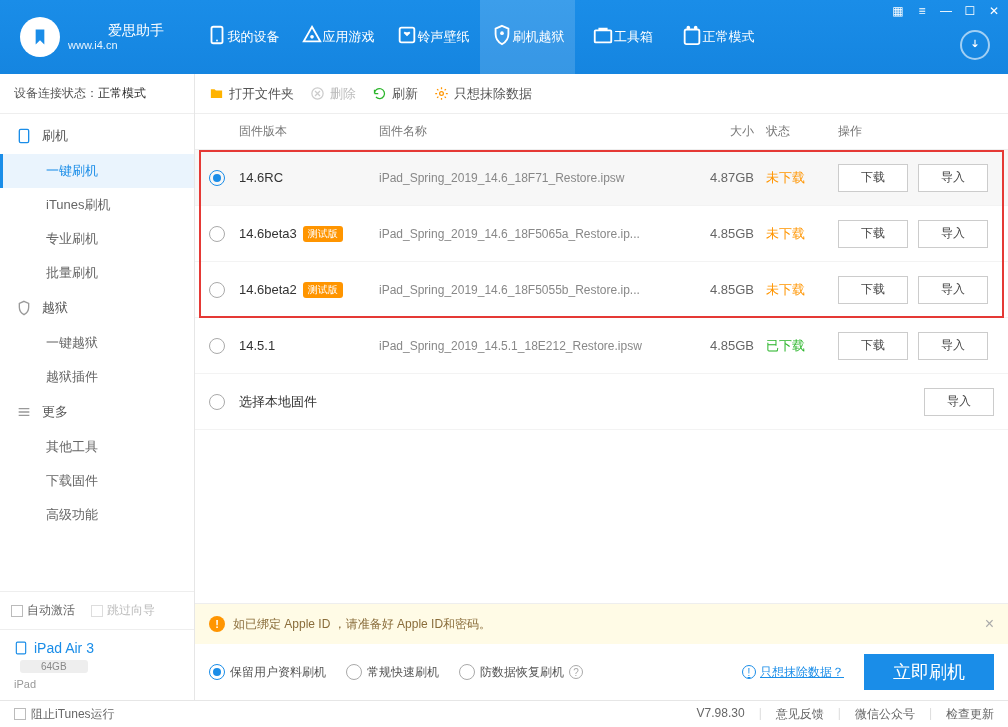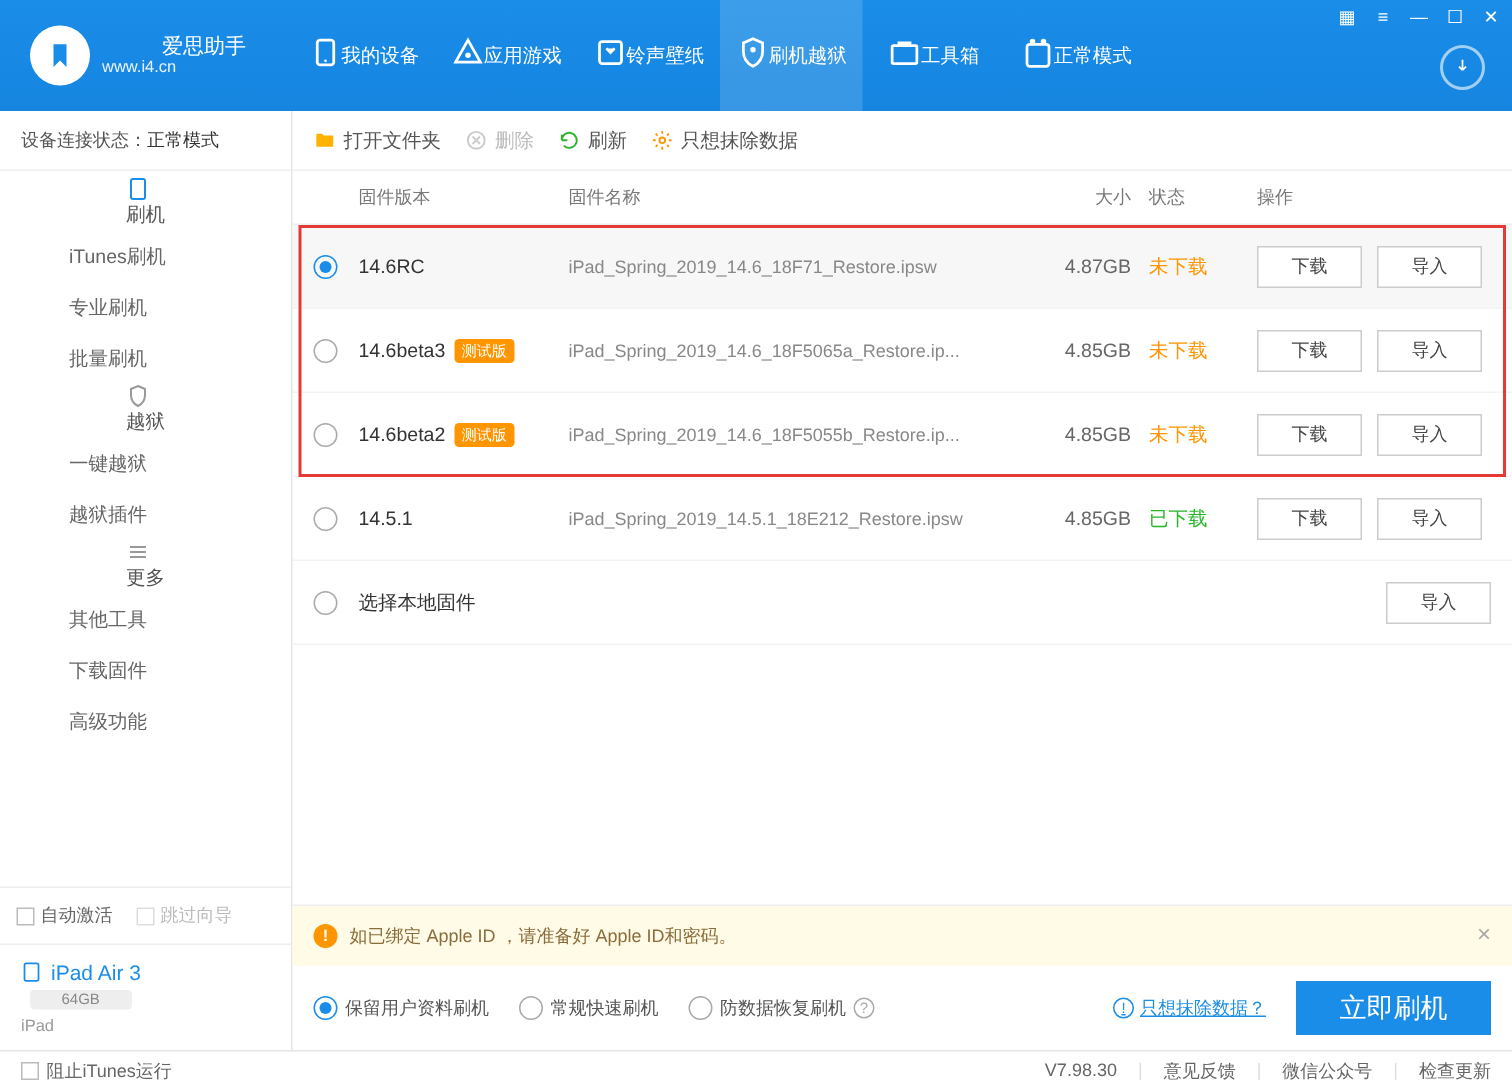--- a/index.html
+++ b/index.html
@@ -22,21 +22,21 @@
 .win-controls { position: absolute; top: 4px; right: 6px; display: flex; gap: 8px; }
 .win-controls span { color: #fff; font-size: 12px; cursor: pointer; width: 16px; text-align: center; }
 .dl-badge { position: absolute; right: 18px; top: 30px; width: 30px; height: 30px; border: 2px solid rgba(255,255,255,0.6); border-radius: 50%; display: flex; align-items: center; justify-content: center; cursor: pointer; }
 .dl-badge svg { width: 14px; height: 14px; fill: #fff; }
 
 .body-row { display: flex; height: 626px; }
 .sidebar { width: 195px; border-right: 1px solid #e6e6e6; display: flex; flex-direction: column; }
 .dev-status { height: 40px; border-bottom: 1px solid #eee; display: flex; align-items: center; padding: 0 14px; font-size: 12px; color: #555; }
 .dev-status b { color: #333; font-weight: 500; }
 .side-list { flex: 1; overflow: auto; padding-top: 4px; }
-.side-group { display: flex; align-items: center; height: 36px; font-size: 13px; color: #555; cursor: pointer; flex-direction: column; }
+.side-group { display: flex; align-items: center; height: 36px; padding-left: 16px; font-size: 13px; color: #555; cursor: pointer; }
 .side-group svg { width: 16px; height: 16px; margin-right: 10px; }
 .side-item { height: 34px; display: flex; align-items: center; padding-left: 46px; font-size: 13px; color: #666; cursor: pointer; }
 .side-item.active { background: #eaf4fd; color: #1a8de8; border-left: 3px solid #1a8de8; padding-left: 43px; }
 
 .side-opts { border-top: 1px solid #eee; padding: 10px 11px; font-size: 12px; color: #666; display: flex; gap: 16px; }
 .chk { display: flex; align-items: center; gap: 4px; cursor: pointer; }
 .chk .box { width: 12px; height: 12px; border: 1px solid #bbb; }
 .device-info { border-top: 1px solid #eee; padding: 10px 14px; }
 .device-info .dname { color: #1a8de8; font-size: 14px; font-weight: 500; display: flex; align-items: center; gap: 6px; }
 .device-info .dtype { color: #999; font-size: 11px; margin-top: 4px; }
@@ -180,20 +180,21 @@
       <span>设备连接状态：</span>
       <b>正常模式</b>
     </div>
     <div class="side-list" id="side-list">
         <div class="side-group">
           <svg viewBox="0 0 24 24">
             <rect x="5" y="2" width="14" height="20" rx="2" fill="none" stroke="#1a8de8" stroke-width="2"></rect>
           </svg>
           <span>刷机</span>
         </div>
+        <div class="side-item active">一键刷机</div>
         <div class="side-item">iTunes刷机</div>
         <div class="side-item">专业刷机</div>
         <div class="side-item">批量刷机</div>
         <div class="side-group">
           <svg viewBox="0 0 24 24">
             <path fill="none" stroke="#999" stroke-width="2" d="M12 2l7 3v6c0 5-3 9-7 11-4-2-7-6-7-11V5z"></path>
           </svg>
           <span>越狱</span>
         </div>
         <div class="side-item">一键越狱</div>

